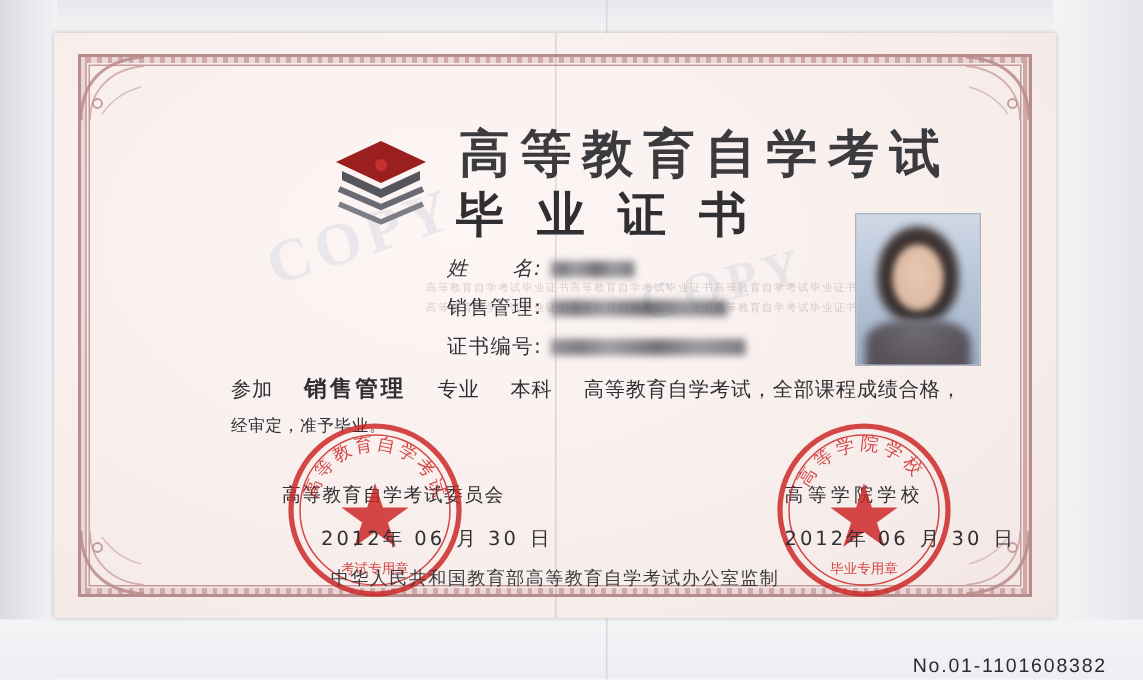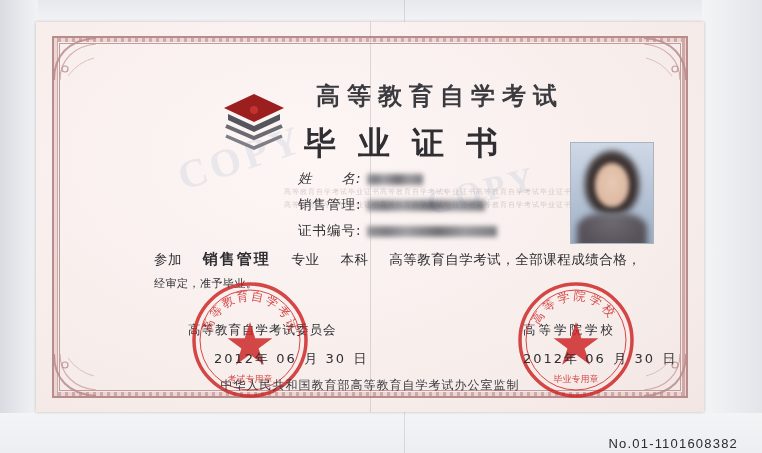--- a/index.html
+++ b/index.html
@@ -153,23 +153,23 @@
     position: absolute;
     left: 178px;
     top: 58px;
     width: 78px;
     height: 78px;
   }
 
   
   .title-line1 {
     position: absolute;
-    left: 280px;
+    left: 270px;
     top: 58px;
-    font-size: 24px;
+    font-size: 34px;
     letter-spacing: 7px;
     color: #3b3b3f;
     font-family: Liberation Mono, monospace;
     font-weight: 600;
   }
   .title-line2 {
     position: absolute;
     left: 268px;
     top: 100px;
     font-size: 32px;

